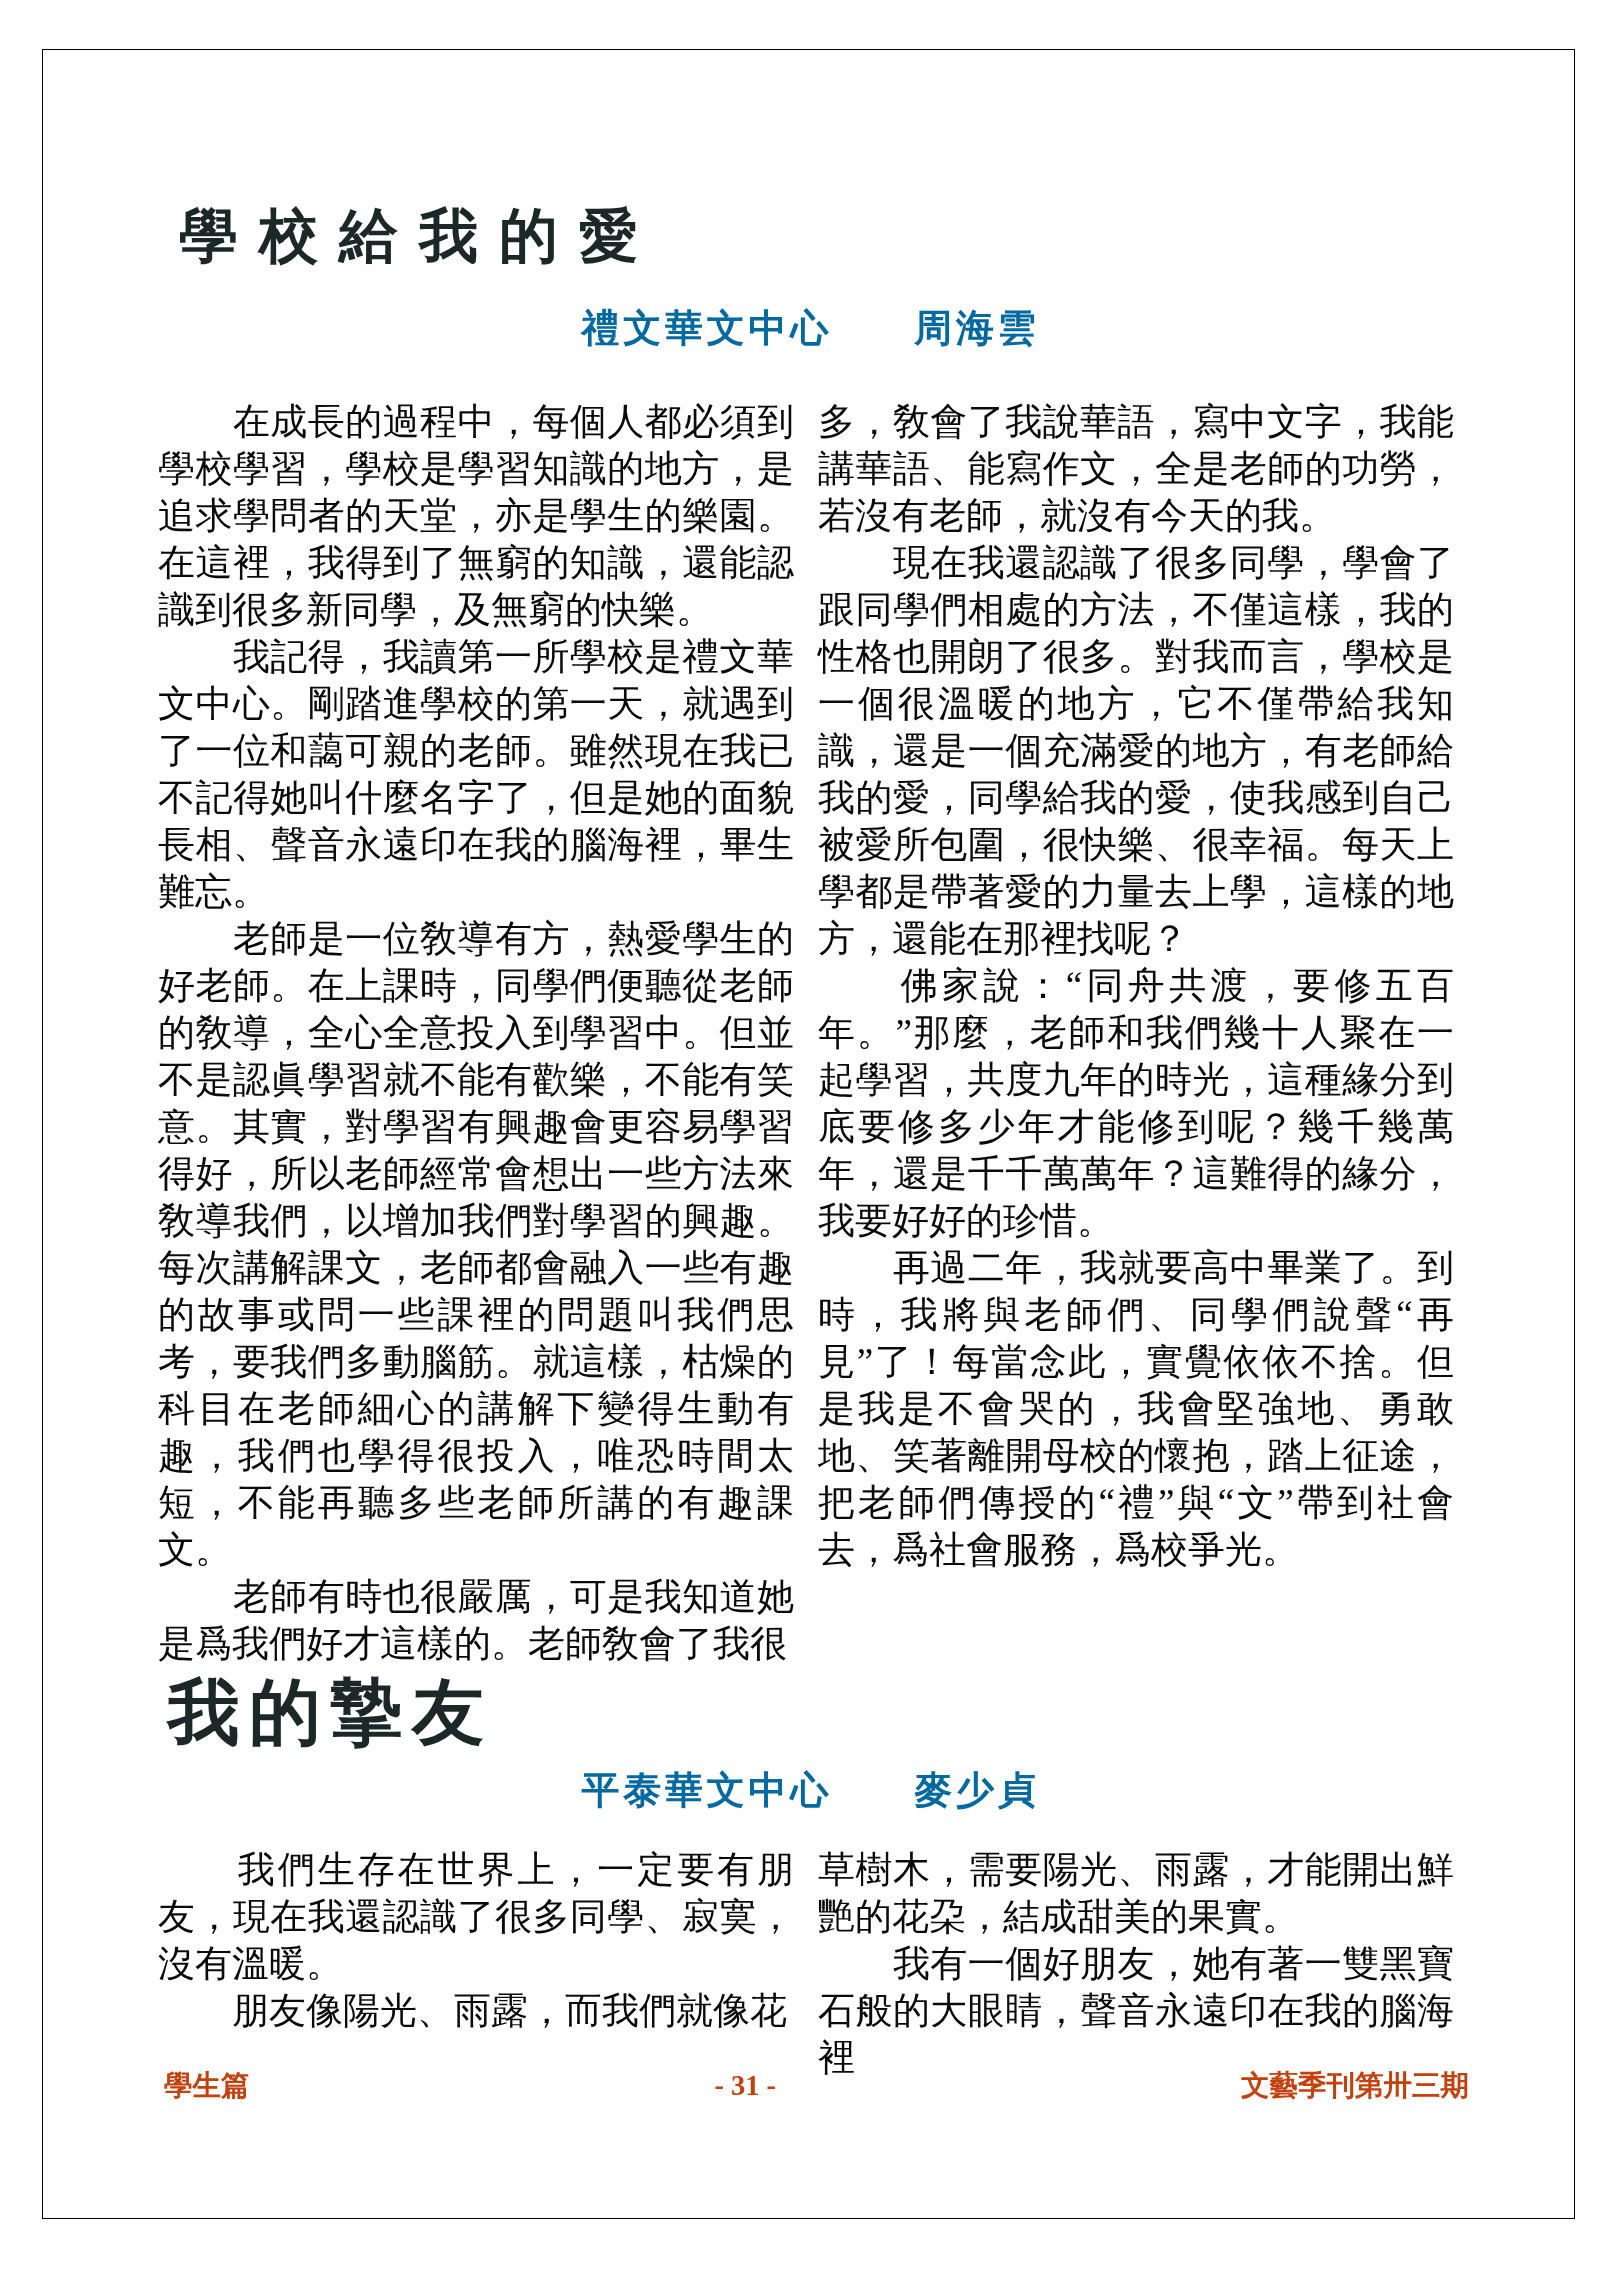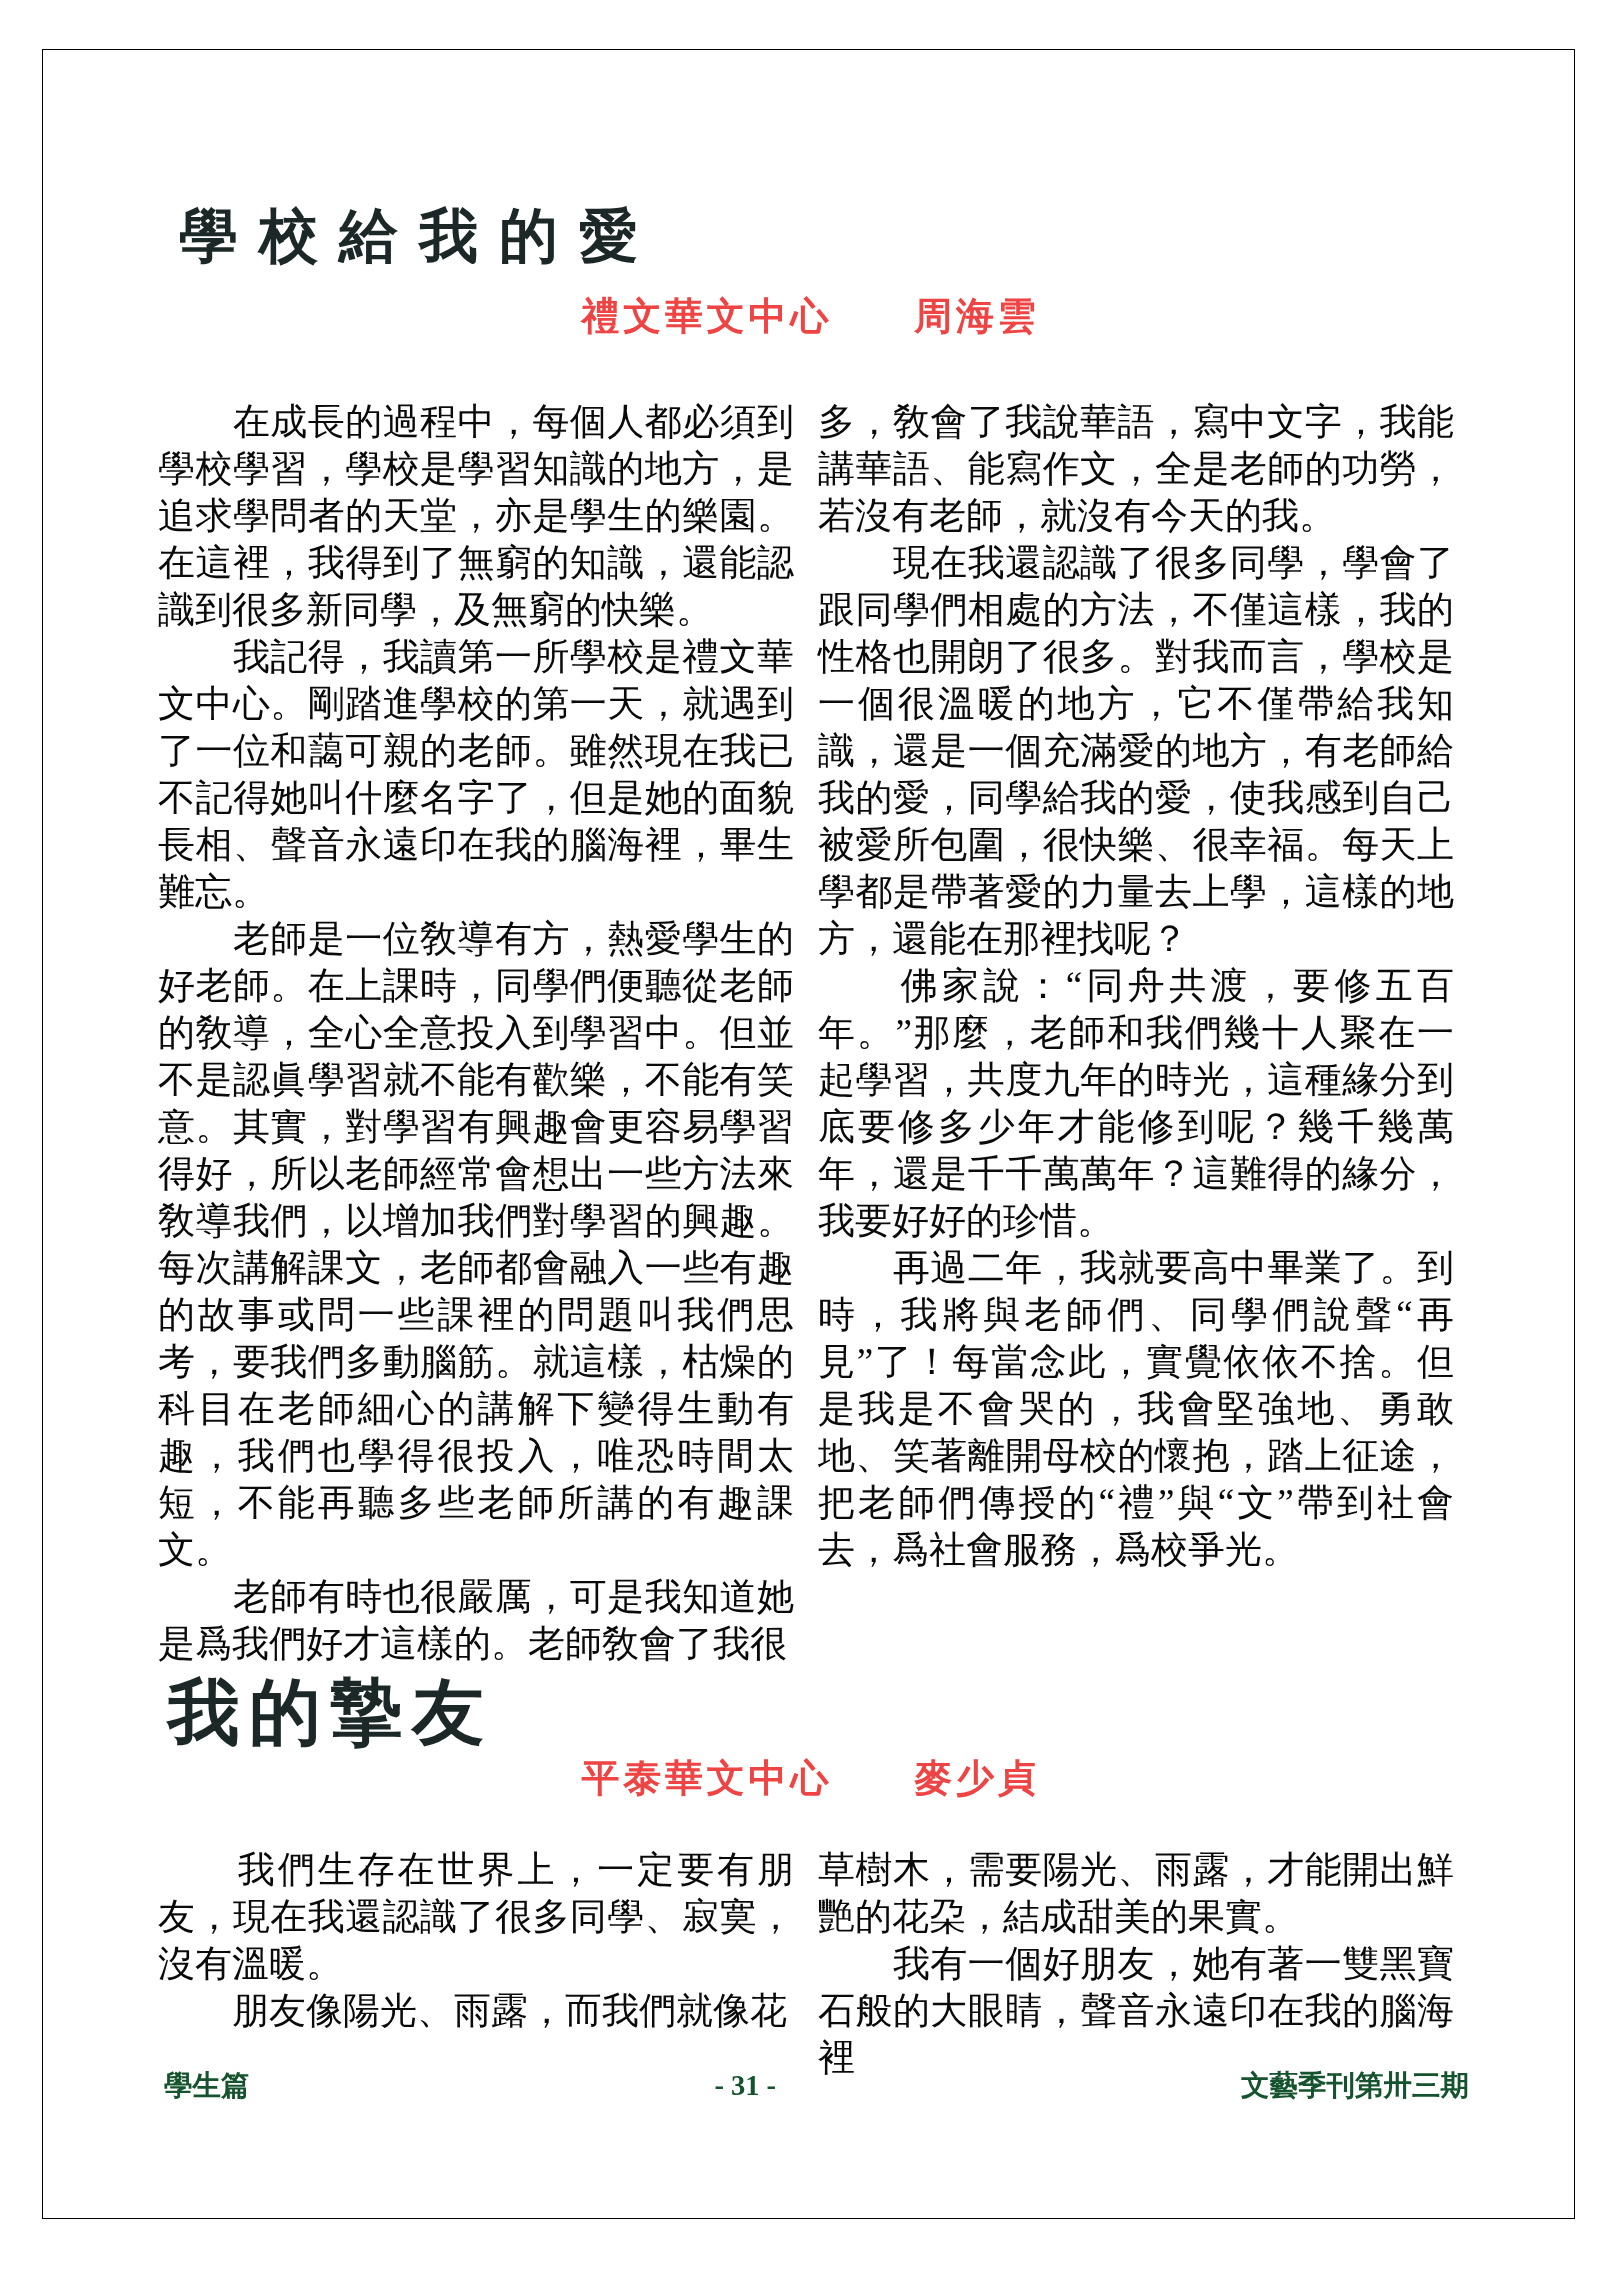--- a/index.html
+++ b/index.html
@@ -51,21 +51,22 @@
     position: absolute;
     left: 158px;
     width: 1305px;
     display: flex;
     justify-content: center;
     gap: 82px;
     font-size: 38px;
     font-weight: bold;
     line-height: 1;
     letter-spacing: 3.8px;
-    color: #ef4444;
+    color: #0369a1;
+    margin-top: 12px;
   }
   .byline.b1 { top: 297px; }
   .byline.b2 { top: 1759px; }
   .columns {
     position: absolute;
     left: 158px;
     width: 1305px;
     display: flex;
     gap: 24px;
   }
@@ -87,21 +88,21 @@
     position: absolute;
     left: 164px;
     top: 2070px;
     width: 1305px;
     display: flex;
     justify-content: space-between;
     align-items: baseline;
     font-size: 28.5px;
     font-weight: bold;
     line-height: 1.1;
-    color: #14532d;
+    color: #c2410c;
   }
 </style>
 </head>
 <body>
 
 <div>
   <div class="page-border"></div>
 
   <h1 class="essay-title t1">學校給我的愛</h1>
 

